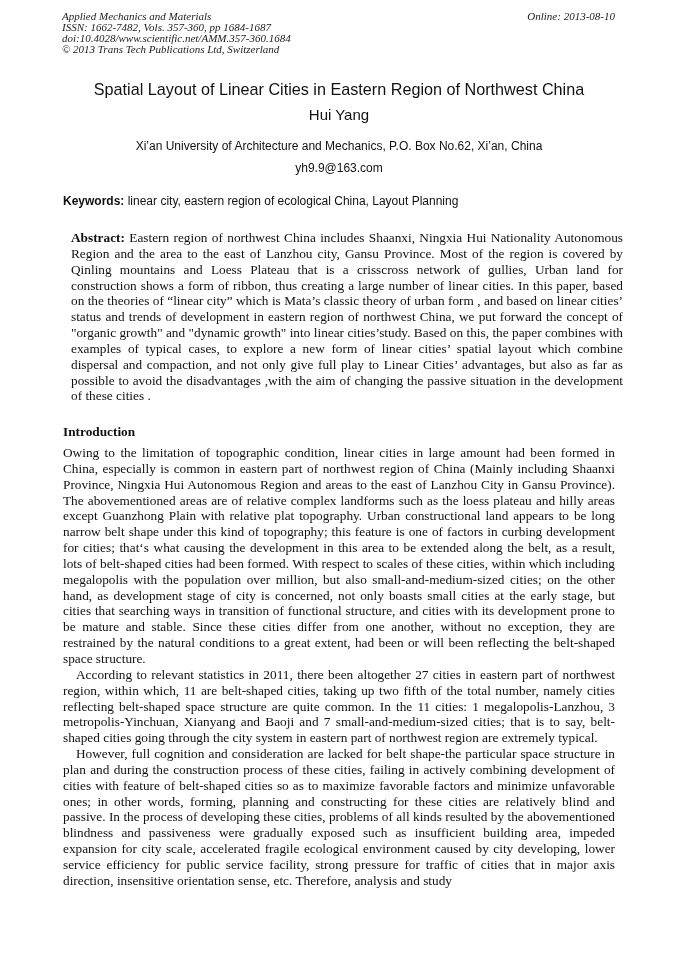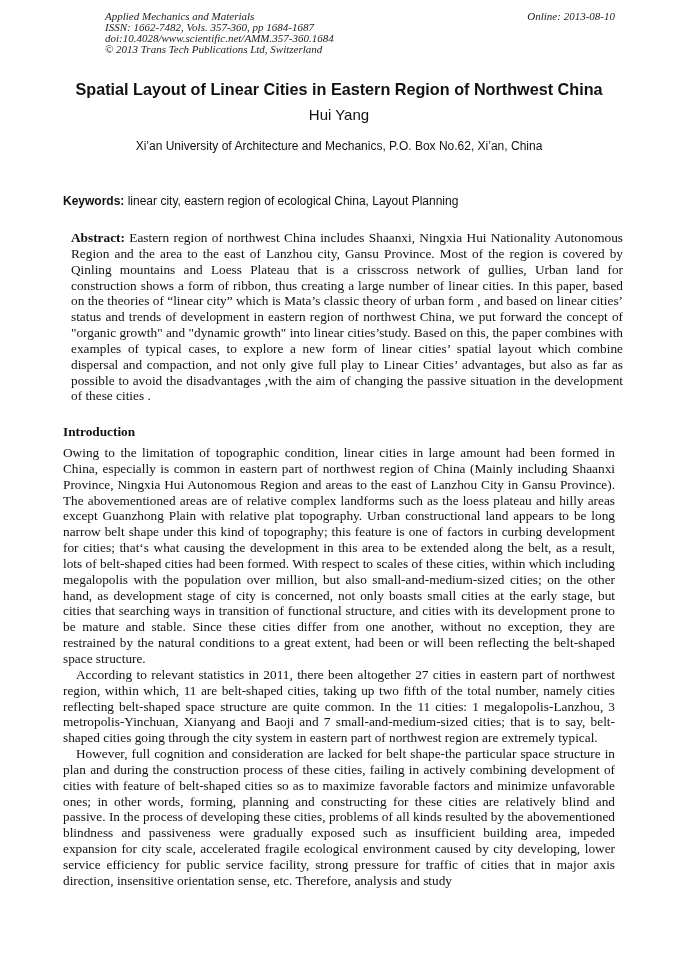--- a/index.html
+++ b/index.html
@@ -7,27 +7,27 @@
     width: 678px; height: 959px; position: relative; overflow: hidden;
     color: #111111;
   }
   .page { position: absolute; left: 0; top: 0; width: 678px; height: 959px; background: #fff; }
 
   .journal-header {
     position: absolute; left: 62px; top: 11px; width: 553px;
     font-family: "Liberation Serif", serif; font-style: italic;
     font-size: 11px; line-height: 11px; color: #222;
   }
-  .journal-header .hline { display: block; white-space: nowrap; margin-left: 43px; }
+  .journal-header .hline { display: block; white-space: nowrap; }
   .journal-header .online { position: absolute; right: 0; top: 0; }
 
   .title {
     position: absolute; left: 40px; width: 598px; top: 79px;
     text-align: center; font-family: "Liberation Sans", sans-serif;
-    font-weight: bold; font-size: 16.2px; line-height: 20px; color: #111;
+    font-weight: normal; font-size: 16.2px; line-height: 20px; color: #111;
     white-space: nowrap; word-spacing: 0px;
   }
   .author {
     position: absolute; left: 40px; width: 598px; top: 105px;
     text-align: center; font-family: "Liberation Sans", sans-serif;
     font-size: 15px; line-height: 20px;
   }
   .affiliation {
     position: absolute; left: 40px; width: 598px; top: 138px;
     text-align: center; font-family: "Liberation Sans", sans-serif;
@@ -74,20 +74,21 @@
     <span class="hline">Applied Mechanics and Materials</span>
     <span class="hline">ISSN: 1662-7482, Vols. 357-360, pp 1684-1687</span>
     <span class="hline">doi:10.4028/www.scientific.net/AMM.357-360.1684</span>
     <span class="hline">© 2013 Trans Tech Publications Ltd, Switzerland</span>
     <span class="online">Online: 2013-08-10</span>
   </div>
 
   <div class="title">Spatial Layout of  Linear Cities in Eastern Region of Northwest China</div>
   <div class="author">Hui Yang</div>
   <div class="affiliation">Xi’an University of Architecture and Mechanics, P.O. Box No.62, Xi’an, China</div>
+  <div class="email">yh9.9@163.com</div>
 
   <div class="keywords"><span class="kw-label">Keywords:</span><span> linear city, eastern region of ecological China, Layout Planning</span></div>
 
   <div class="abstract body-text"><span class="abs-label">Abstract:</span><span> Eastern region of northwest China includes Shaanxi, Ningxia Hui Nationality Autonomous Region and the area to the east of Lanzhou city, Gansu Province. Most of the region is covered by Qinling mountains and Loess Plateau that is a crisscross network of gullies, Urban land for construction shows a form of ribbon, thus creating a large number of linear cities. In this paper, based on the theories of “linear city” which is Mata’s classic theory of urban form , and based on linear cities’ status and trends of development in eastern region of northwest China, we put forward the concept of "organic growth" and "dynamic growth" into linear cities’study. Based on this, the paper combines with examples of typical cases, to explore a new form of linear cities’ spatial layout which combine dispersal and compaction, and not only give full play to Linear Cities’ advantages, but also as far as possible to avoid the disadvantages ,with the aim of changing the passive situation in the development of these cities .</span></div>
 
   <div class="section-heading">Introduction</div>
 
   <div class="intro body-text">
     <p>Owing to the limitation of topographic condition, linear cities in large amount had been formed in China, especially is common in eastern part of northwest region of China (Mainly including Shaanxi Province, Ningxia Hui Autonomous Region and areas to the east of Lanzhou City in Gansu Province). The abovementioned areas are of relative complex landforms such as the loess plateau and hilly areas except Guanzhong Plain with relative plat topography. Urban constructional land appears to be long narrow belt shape under this kind of topography; this feature is one of factors in curbing development for cities; that‘s what causing the development in this area to be extended along the belt, as a result, lots of belt-shaped cities had been formed. With respect to scales of these cities, within which including megalopolis with the population over million, but also small-and-medium-sized cities; on the other hand, as development stage of city is concerned, not only boasts small cities at the early stage, but cities that searching ways in transition of functional structure, and cities with its development prone to be mature and stable. Since these cities differ from one another, without no exception, they are restrained by the natural conditions to a great extent, had been or will been reflecting the belt-shaped space structure.</p>
     <p class="indent">According to relevant statistics in 2011, there been altogether 27 cities in eastern part of northwest region, within which, 11 are belt-shaped cities, taking up two fifth of the total number, namely cities reflecting belt-shaped space structure are quite common. In the 11 cities: 1 megalopolis-Lanzhou, 3 metropolis-Yinchuan, Xianyang and Baoji and 7 small-and-medium-sized cities; that is to say, belt-shaped cities going through the city system in eastern part of northwest region are extremely typical.</p>

